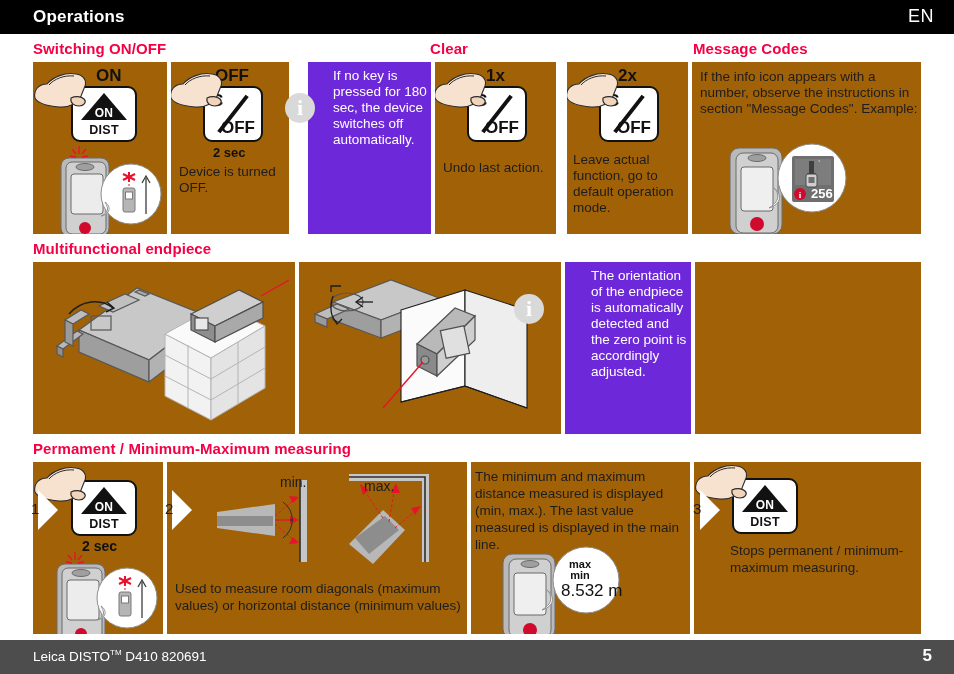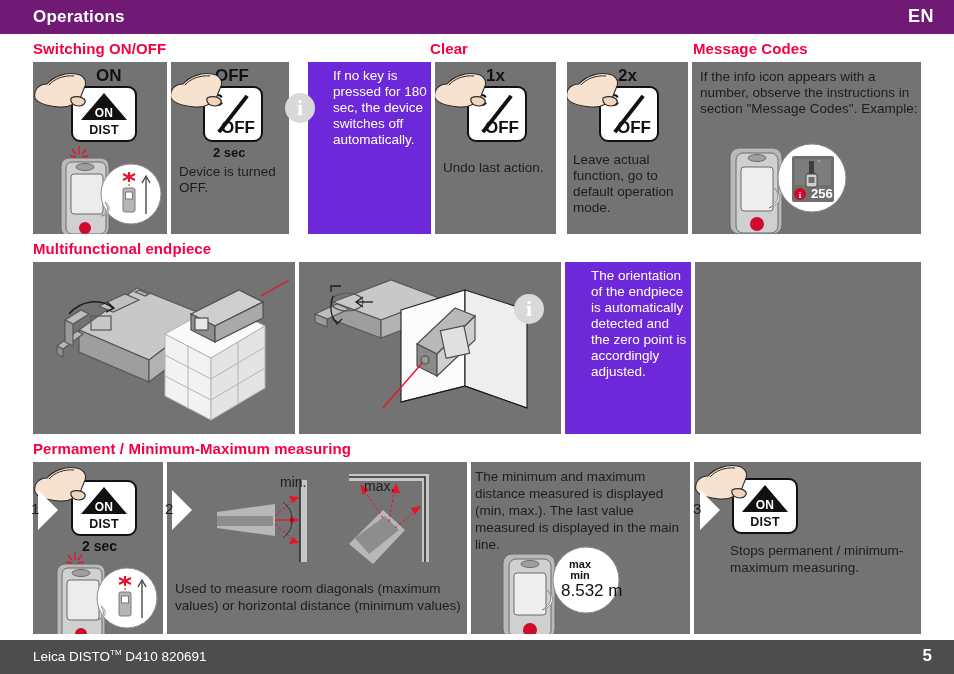--- a/index.html
+++ b/index.html
@@ -5,37 +5,37 @@
   html,body{margin:0;padding:0;}
   body{
     width:954px;height:674px;background:#ffffff;
     font-family:"Liberation Sans", sans-serif;
     font-size:13px;color:#1a1a1a;overflow:hidden;
     position:relative;
   }
   
   .topbar{
     position:absolute;left:0;top:0;width:954px;height:34px;
-    background:#701a75;
+    background:#000000;
   }
   .topbar .title{
     position:absolute;left:33px;top:7px;
     color:#ffffff;font-weight:bold;font-size:17px;letter-spacing:.2px;
   }
   .topbar .lang{
     position:absolute;right:20px;top:6px;
-    color:#ffffff;font-weight:bold;font-size:18px;letter-spacing:.5px;
+    color:#ffffff;font-weight:normal;font-size:18px;letter-spacing:.5px;
   }
   
   .sect-h{
     position:absolute;color:#f50045;font-weight:bold;font-size:15px;
     letter-spacing:.1px;white-space:nowrap;
   }
   
-  .panel{position:absolute;background:#737373;overflow:hidden;}
+  .panel{position:absolute;background:#a16207;overflow:hidden;}
   .panel.grey{background:#6d28d9;}
   .panel.white{background:#ffffff;}
   .ptext{
     position:absolute;font-size:13.5px;line-height:16px;color:#1d1d1d;
   }
   .ptext.light{color:#ffffff;}
   
   .infoi{
     position:absolute;width:30px;height:30px;border-radius:50%;
     background:#d9d9d9;color:#ffffff;font-weight:bold;

